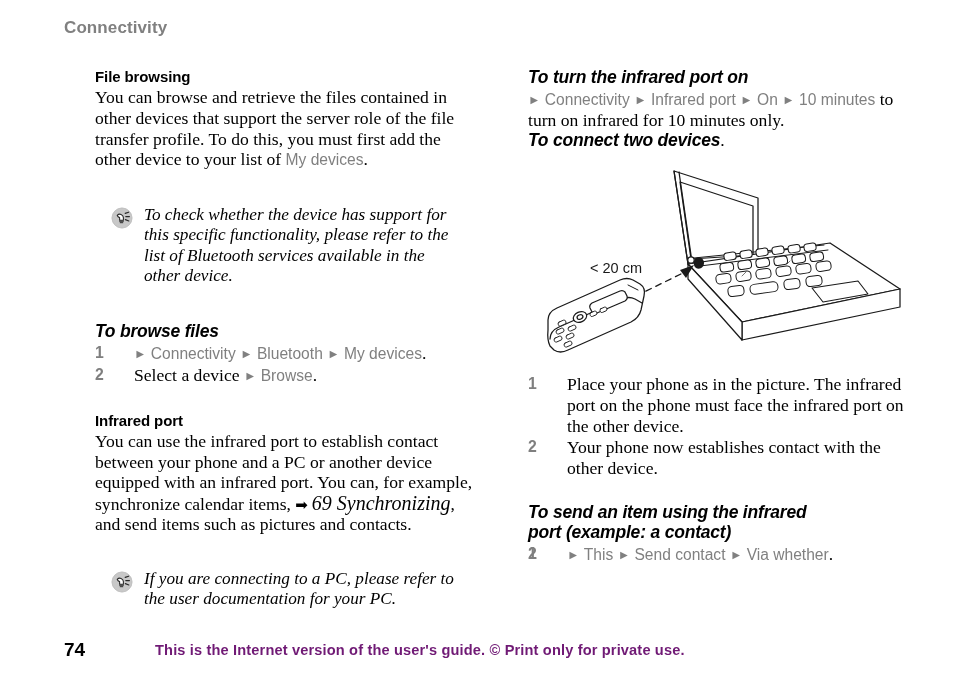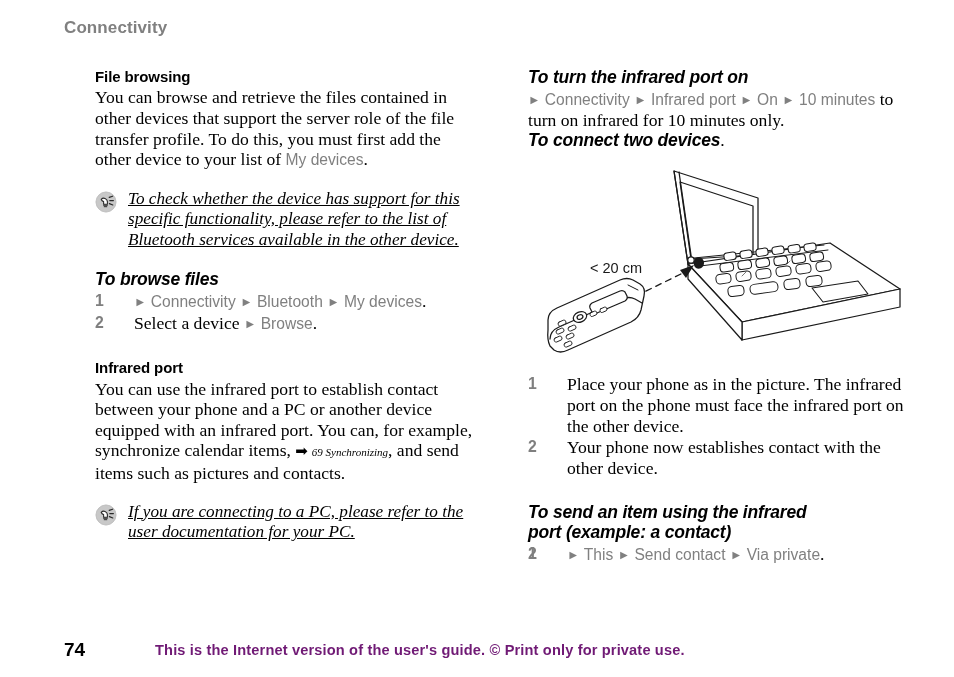--- a/index.html
+++ b/index.html
@@ -84,22 +84,21 @@
     font-size: 12.5px;
     color: #808080;
     vertical-align: 1px;
   }
   .dot { color: #000; font-family: "Liberation Serif", serif; font-size: 17.6px; }
 
   
   .note {
     position: relative;
     padding-left: 33px;
-    margin: 0;
-    text-decoration: underline;
+    margin: 16px;
   }
   .note p {
     font-family: "Liberation Serif", serif;
     font-style: italic;
     font-size: 17.2px;
     line-height: 20.4px;
     margin: 0;
   }
   .tip-icon {
     position: absolute;
@@ -138,21 +137,21 @@
   
   .xref-arrow {
     font-size: 15px;
     color: #000;
     line-height: 1;
     letter-spacing: -0.5px;
   }
   .xref {
     font-family: "Liberation Serif", serif;
     font-style: italic;
-    font-size: 11px;
+    font-size: 20px;
     text-align: right;
   }
 
   
   .figure {
     margin: 10px 0 0 0;
     width: 392px;
     height: 200px;
     position: relative;
   }
@@ -378,21 +377,21 @@
       <span>To send an item using the infrared</span><br>
       <span>port (example: a contact)</span>
     </h3>
 
     <ol class="steps">
       <li>
         <span class="num">1</span>
       </li>
       <li>
         <span class="num">2</span>
-        <span><span class="tri">►</span> <span class="ui">This</span> <span class="tri">►</span> <span class="ui">Send contact</span> <span class="tri">►</span> <span class="ui">Via private</span><span class="dot">.</span></span>
+        <span><span class="tri">►</span> <span class="ui">This</span> <span class="tri">►</span> <span class="ui">Send contact</span> <span class="tri">►</span> <span class="ui">Via whether</span><span class="dot">.</span></span>
       </li>
     </ol>
 
   </div>
 
   <div class="footer">
     <div class="page-num">74</div>
     <div class="footer-text">This is the Internet version of the user's guide. © Print only for private use.</div>
   </div>
 

